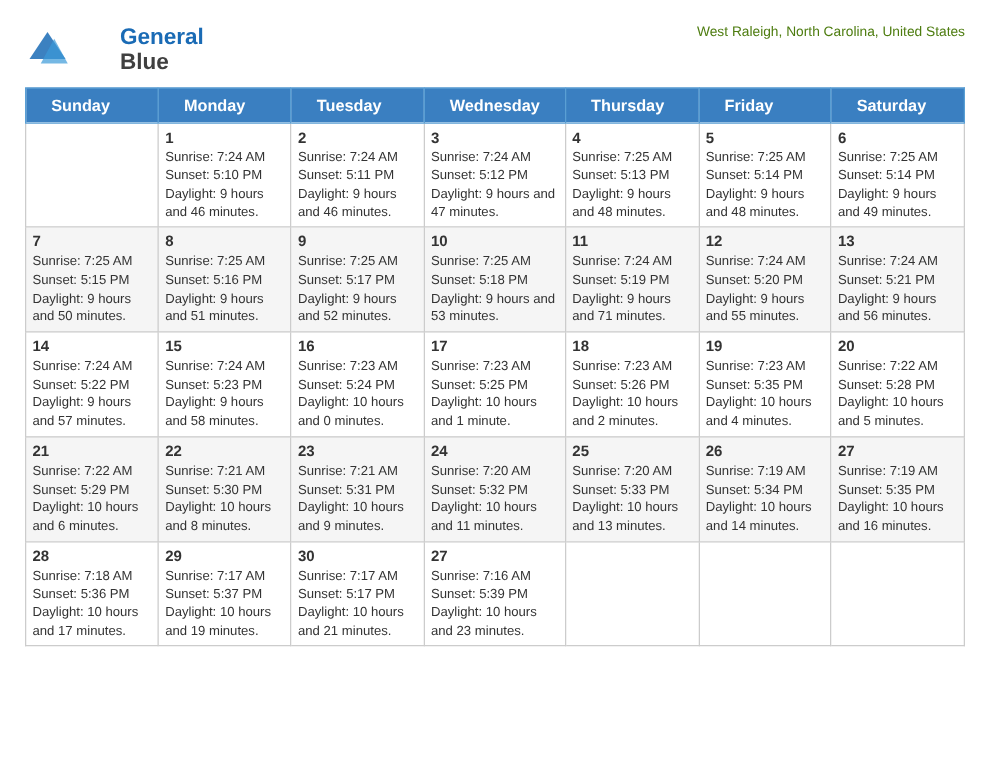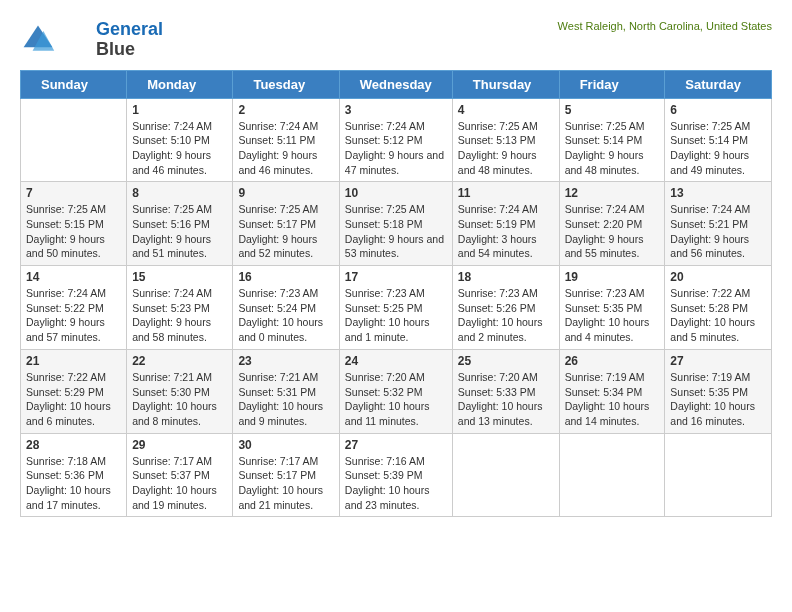--- a/index.html
+++ b/index.html
@@ -203,28 +203,28 @@
           <span>Sunrise: 7:25 AM</span><br>
           <span>Sunset: 5:18 PM</span><br>
           <span>Daylight: 9 hours and 53 minutes.</span>
         </div>
       </td>
         <td>
         <span class="day-num">11</span>
         <div class="day-info">
           <span>Sunrise: 7:24 AM</span><br>
           <span>Sunset: 5:19 PM</span><br>
-          <span>Daylight: 3 hours and 54 minutes.</span>
+          <span>Daylight: 9 hours and 71 minutes.</span>
         </div>
       </td>
         <td>
         <span class="day-num">12</span>
         <div class="day-info">
           <span>Sunrise: 7:24 AM</span><br>
-          <span>Sunset: 2:20 PM</span><br>
+          <span>Sunset: 5:20 PM</span><br>
           <span>Daylight: 9 hours and 55 minutes.</span>
         </div>
       </td>
         <td>
         <span class="day-num">13</span>
         <div class="day-info">
           <span>Sunrise: 7:24 AM</span><br>
           <span>Sunset: 5:21 PM</span><br>
           <span>Daylight: 9 hours and 56 minutes.</span>
         </div>

